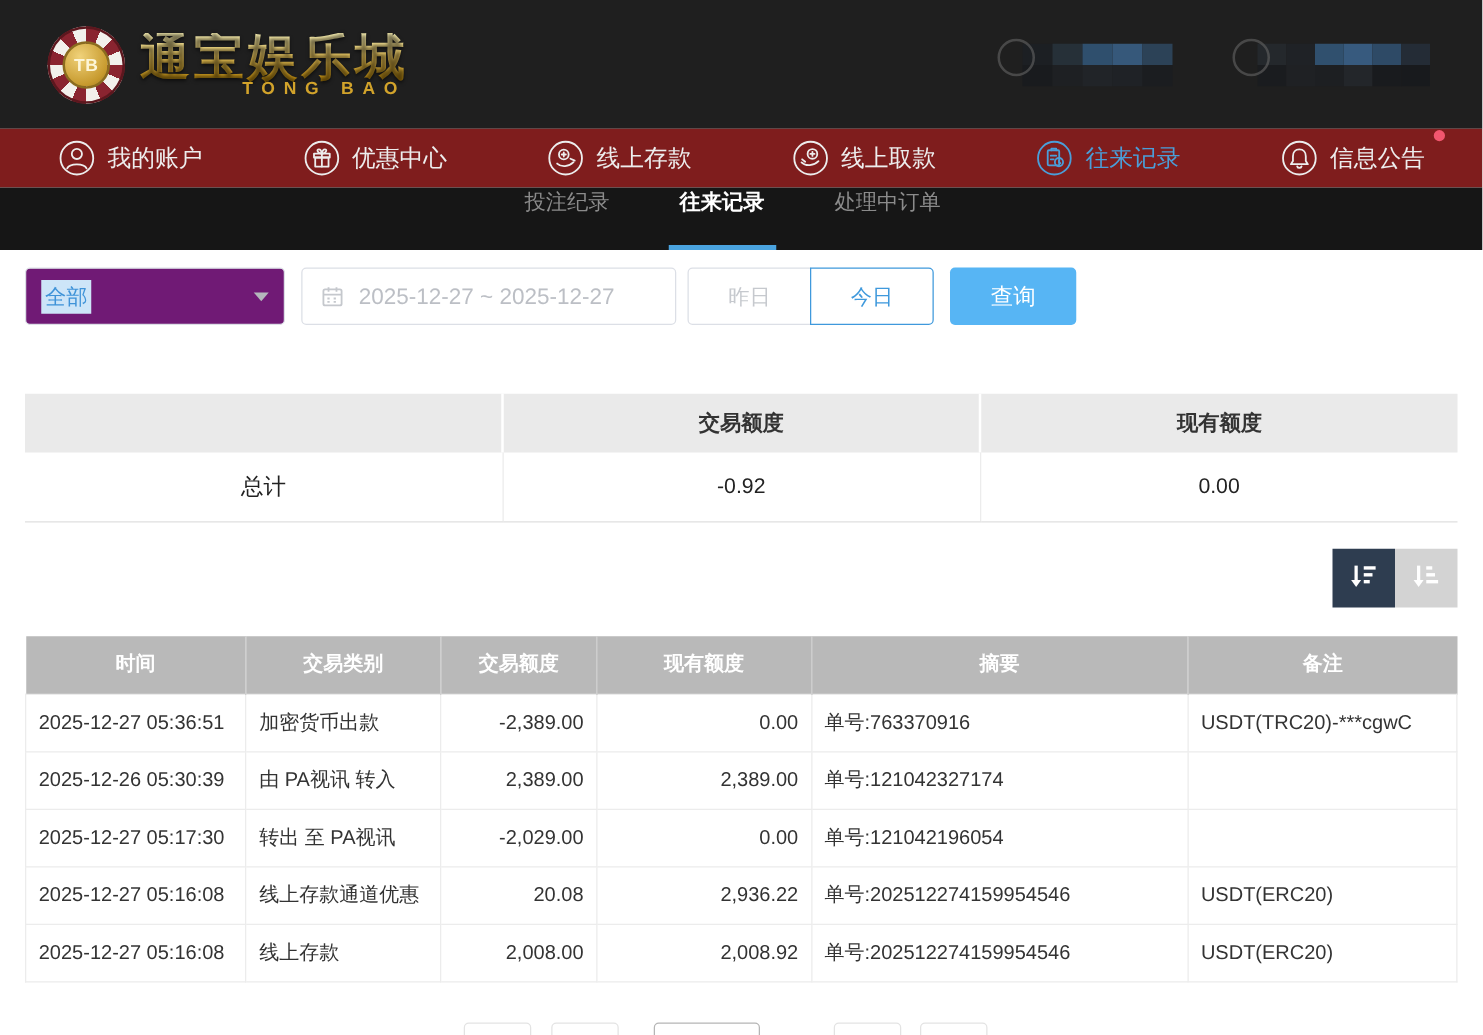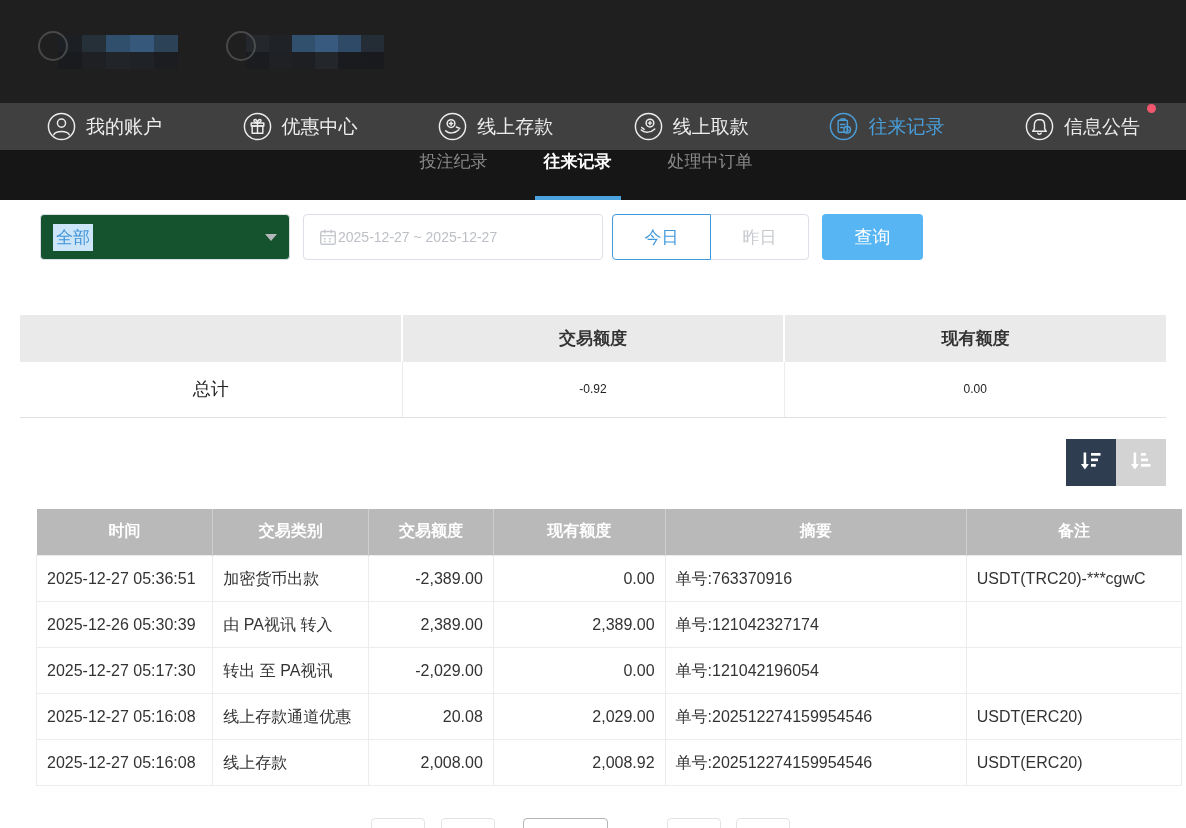--- a/index.html
+++ b/index.html
@@ -32,80 +32,80 @@
   .user-area { display:flex; align-items:center; gap:48px; }
   .censored { display:flex; align-items:flex-start; }
   .ghost-circle { width:30px; height:30px; border-radius:50%; border:2px solid #5f5f5f;
     opacity:.65; margin:-4px -10px 0 0; position:relative; z-index:1; }
   .mosaic { display:grid; grid-auto-rows:17px; }
   .mosaic-5 { grid-template-columns:repeat(5,24px); }
   .mosaic-6 { grid-template-columns:repeat(6,23px); }
   .mosaic i { display:block; }
 
   
-  .mainnav { height:47px; background:#404040; display:flex; align-items:center;
+  .mainnav { height:47px; background:#7f1d1d; display:flex; align-items:center;
     justify-content:space-between; padding:0 46px; }
   .nav-item { display:flex; align-items:center; gap:9px; color:#ededed; font-size:19px;
     cursor:pointer; position:relative; white-space:nowrap; }
   .nav-item svg { width:31px; height:31px; stroke:currentColor; fill:none;
     stroke-width:1.5; stroke-linecap:round; stroke-linejoin:round; }
   .nav-item.active { color:#4a9ed9; }
   .badge-dot { position:absolute; top:-7px; right:-16px; width:9px; height:9px;
     border-radius:50%; background:#f2566e; }
 
   
   .subnav { height:50px; background:#161616; display:flex; justify-content:center;
     gap:38px; padding-right:14px; }
   .tab { display:flex; align-items:flex-start; padding:0 9px; color:#8b8b8b; font-size:17px;
     cursor:pointer; position:relative; }
   .tab.active { color:#fff; font-weight:bold; }
   .tab.active::after { content:""; position:absolute; left:0; right:0; bottom:0;
     height:4px; background:#4aa3df; }
 
   
   .filters { margin:14px 20px 0; display:flex; height:46px; align-items:stretch; }
-  .select-box { width:250px; border:1px solid #dcdfe6; border-radius:4px; background:#14532d;
-    display:flex; align-items:center; justify-content:space-between; padding:0 12px; cursor:pointer;margin-left:20px; }
+  .select-box { width:208px; border:1px solid #dcdfe6; border-radius:4px; background:#701a75;
+    display:flex; align-items:center; justify-content:space-between; padding:0 12px; cursor:pointer; }
   .select-val { background:#cde5f8; color:#3f93d8; font-size:17px; padding:2px 3px; }
   .caret-down { width:0; height:0; border-left:6px solid transparent;
     border-right:6px solid transparent; border-top:7px solid #b4b7bc; }
   .date-box { margin-left:13px; width:300px; border:1px solid #dcdfe6; border-radius:4px;
-    background:#fff; display:flex; align-items:center; padding:0 14px;
-    color:#bcbfc5; font-size:14px; cursor:pointer; }
+    background:#fff; display:flex; align-items:center; gap:11px; padding:0 14px;
+    color:#bcbfc5; font-size:18px; cursor:pointer; }
   .date-box svg { width:20px; height:20px; stroke:#c5c8cd; fill:none; stroke-width:1.6; }
   .btn-group { margin-left:9px; display:flex; }
   .qbtn { width:99px; border:1px solid #dcdfe6; background:#fff; color:#c6c9ce;
     font-size:17px; display:flex; align-items:center; justify-content:center; cursor:pointer; }
   .qbtn + .qbtn { margin-left:-1px; }
   .qbtn:first-child { border-radius:4px 0 0 4px; }
   .qbtn:last-child { border-radius:0 4px 4px 0; }
   .qbtn.active { color:#3f99dc; border-color:#3f99dc; position:relative; z-index:1; }
   .search-btn { margin-left:13px; width:101px; border:none; border-radius:4px;
     background:#57b5f4; color:#fff; font-size:18px; display:flex; align-items:center;
     justify-content:center; cursor:pointer; }
 
   
   .summary { margin:55px 20px 0; width:1146px; border-collapse:collapse; table-layout:fixed; }
   .summary th { background:#eaeaea; height:47px; font-size:17px; font-weight:bold;
     color:#333; border-left:2px solid #fff; }
   .summary th:first-child { border-left:none; }
-  .summary td { height:55px; text-align:center; font-size:12px; color:#222;
+  .summary td { height:55px; text-align:center; font-size:17px; color:#222;
     border-bottom:1px solid #e0e0e0; border-left:1px solid #ececec; }
   .summary td:first-child { border-left:none; font-size:18px; }
 
   
   .sort-row { margin:21px 20px 0; display:flex; justify-content:flex-end; }
   .sort-btn { width:50px; height:47px; display:flex; align-items:center;
     justify-content:center; cursor:pointer; }
   .sort-btn.desc { background:#2e3d50; }
   .sort-btn.asc { background:#d3d3d3; }
   .sort-btn svg { width:28px; height:28px; fill:#fff; }
 
   
-  .data-table { margin:23px 36px 0; width:1146px; border-collapse:collapse; table-layout:fixed; }
+  .data-table { margin:23px 20px 0; width:1146px; border-collapse:collapse; table-layout:fixed; }
   .data-table col.c0 { width:15.4%; } .data-table col.c1 { width:13.6%; }
   .data-table col.c2 { width:10.9%; } .data-table col.c3 { width:15.0%; }
   .data-table col.c4 { width:26.3%; } .data-table col.c5 { width:18.8%; }
   .data-table th { background:#b9b9b9; color:#fff; font-size:16px; font-weight:bold;
     height:47px; border-left:1px solid #cfcfcf; }
   .data-table th:first-child { border-left:none; }
   .data-table td { border:1px solid #ececec; height:46px; font-size:16px; color:#333;
     padding:3px 10px; line-height:20px; background:#fff; }
   .data-table td.al { text-align:left; }
   .data-table td.ar { text-align:right; }
@@ -116,20 +116,31 @@
   .pbtn { position:absolute; height:32px; border:1px solid #e3e3e3; border-radius:4px;
     background:#fff; cursor:pointer; }
   .pbtn.p1 { left:371px; width:54px; } .pbtn.p2 { left:441px; width:54px; }
   .pbtn.p3 { left:523px; width:85px; border-color:#b5b5b5; }
   .pbtn.p4 { left:667px; width:54px; } .pbtn.p5 { left:736px; width:54px; }
 </style>
 </head>
 <body>
 
 <header class="topbar">
+  <div class="brand">
+    <div class="chip">
+      <div class="chip-center">
+          <span>TB</span>
+        </div>
+    </div>
+    <div class="brand-text">
+      <div class="brand-name">通宝娱乐城</div>
+      <div class="brand-sub">TONG BAO</div>
+    </div>
+  </div>
   <div class="user-area">
     <div class="censored">
       <span class="ghost-circle"></span>
       <span class="mosaic mosaic-5">
         <i style="background:#1c1f23"></i>
           <i style="background:#263038"></i>
           <i style="background:#2f4f6d"></i>
           <i style="background:#36587a"></i>
           <i style="background:#2c4257"></i>
         <i style="background:#191b1e"></i>
@@ -239,25 +250,25 @@
   </div>
   <div class="date-box">
     <svg viewBox="0 0 22 22">
       <rect x="3" y="5" width="16" height="14" rx="1.5"></rect>
       <path d="M3 9.5h16M7.5 3v4M14.5 3v4"></path>
       <path d="M6.5 13h2M12 13h2M6.5 16h2M12 16h2"></path>
     </svg>
     <span>2025-12-27 ~ 2025-12-27</span>
   </div>
   <div class="btn-group">
+    <div class="qbtn">
+      <span>昨日</span>
+    </div>
     <div class="qbtn active">
       <span>今日</span>
-    </div>
-    <div class="qbtn">
-      <span>昨日</span>
     </div>
   </div>
   <div class="search-btn">
     <span>查询</span>
   </div>
 </div>
 
 <table class="summary">
   <thead>
     <tr>
@@ -337,21 +348,21 @@
       <td class="al">转出 至 PA视讯</td>
       <td class="ar">-2,029.00</td>
       <td class="ar">0.00</td>
       <td class="al pad-l">单号:121042196054</td>
       <td class="al pad-l"></td>
     </tr>
     <tr>
       <td class="al">2025-12-27 05:16:08</td>
       <td class="al">线上存款通道优惠</td>
       <td class="ar">20.08</td>
-      <td class="ar">2,029.00</td>
+      <td class="ar">2,936.22</td>
       <td class="al pad-l">单号:202512274159954546</td>
       <td class="al pad-l">USDT(ERC20)</td>
     </tr>
     <tr>
       <td class="al">2025-12-27 05:16:08</td>
       <td class="al">线上存款</td>
       <td class="ar">2,008.00</td>
       <td class="ar">2,008.92</td>
       <td class="al pad-l">单号:202512274159954546</td>
       <td class="al pad-l">USDT(ERC20)</td>

